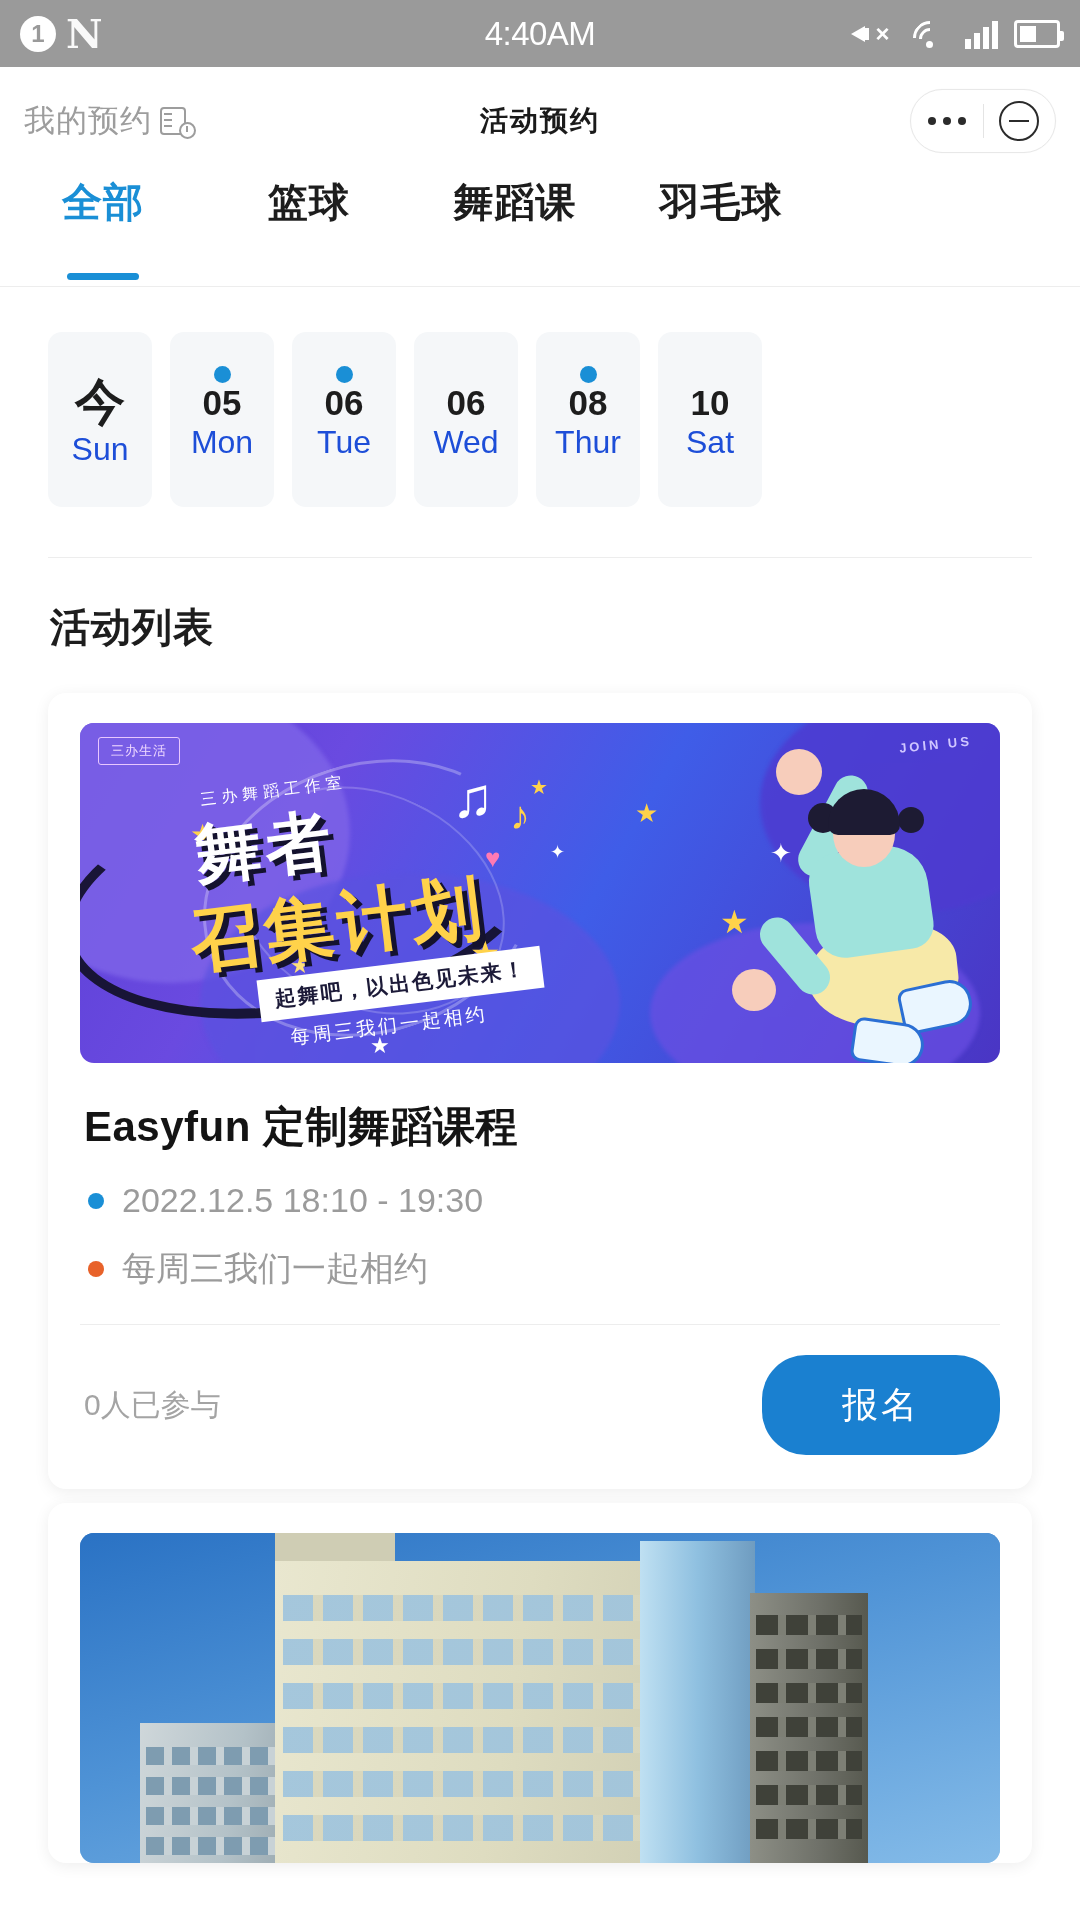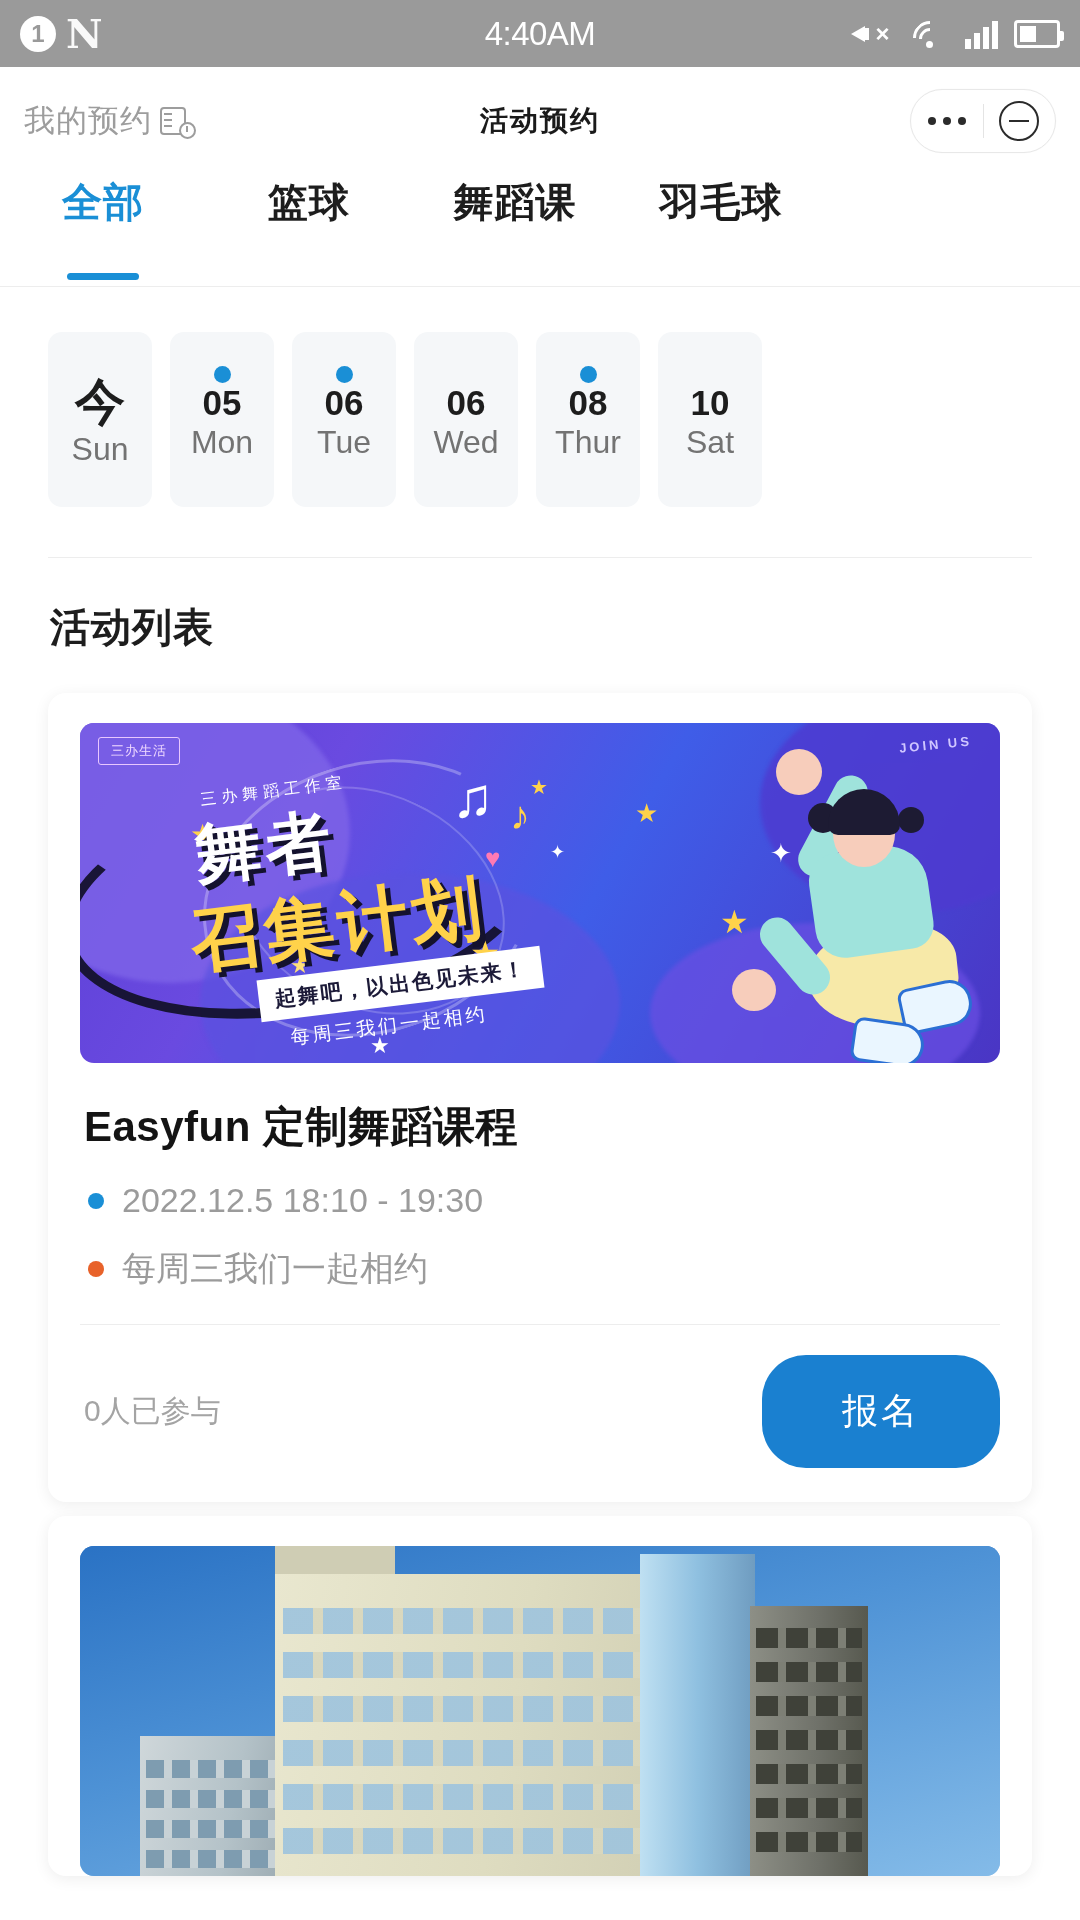--- a/index.html
+++ b/index.html
@@ -123,21 +123,21 @@
   }
   .datecard .dot{
     position:absolute; top:34px; width:17px;height:17px;border-radius:50%;
     background:#1a8fd6;
   }
   .datecard .num{
     font-size:35px; font-weight:bold; color:#1d1d1d; line-height:1;
     margin-top:6px;
   }
   .datecard .num.cn{ font-size:50px; }
-  .datecard .wd{ font-size:32px; color:#737373; margin-top:4px; }
+  .datecard .wd{ font-size:32px; color:#1d4ed8; margin-top:4px; }
 
   
   .divider{ height:1px; background:#ededed; margin:10px 48px 0 48px; }
   .sec-title{
     font-size:40px; font-weight:bold; color:#1d1d1d;
     padding:42px 0 24px 50px; letter-spacing:1px;
   }
 
   
   .card{
@@ -245,21 +245,21 @@
   .meta .bullet.blue{ background:#1a8fd6; }
   .meta .bullet.orange{ background:#e8622a; }
   .meta .txt{ font-size:34px; color:#9b9b9b; }
   .card-sep{ height:1px; background:#ededed; margin:32px 0 0 0; }
   .cardfoot{
     display:flex; align-items:center; justify-content:space-between;
     padding:30px 32px 34px 36px;
   }
   .joined{ font-size:30px; color:#a4a4a4; }
   .btn-signup{
-    width:238px;height:113px;border-radius:44px;background:#1a80d0;
+    width:238px;height:100px;border-radius:44px;background:#1a80d0;
     color:#fff;font-size:36px;display:flex;align-items:center;justify-content:center;
     border:none; letter-spacing:3px; cursor:pointer;
   }
 
   
   .photo{
     height:330px;border-radius:14px;overflow:hidden;position:relative;
     background:linear-gradient(180deg,#2f79c8 0%,#5ea2df 60%,#8fc3ec 100%);
   }
   .ph-sky{position:absolute;inset:0;background:linear-gradient(165deg,#2a72c4 0%,#4f93d6 45%,#84bbe8 100%);}

